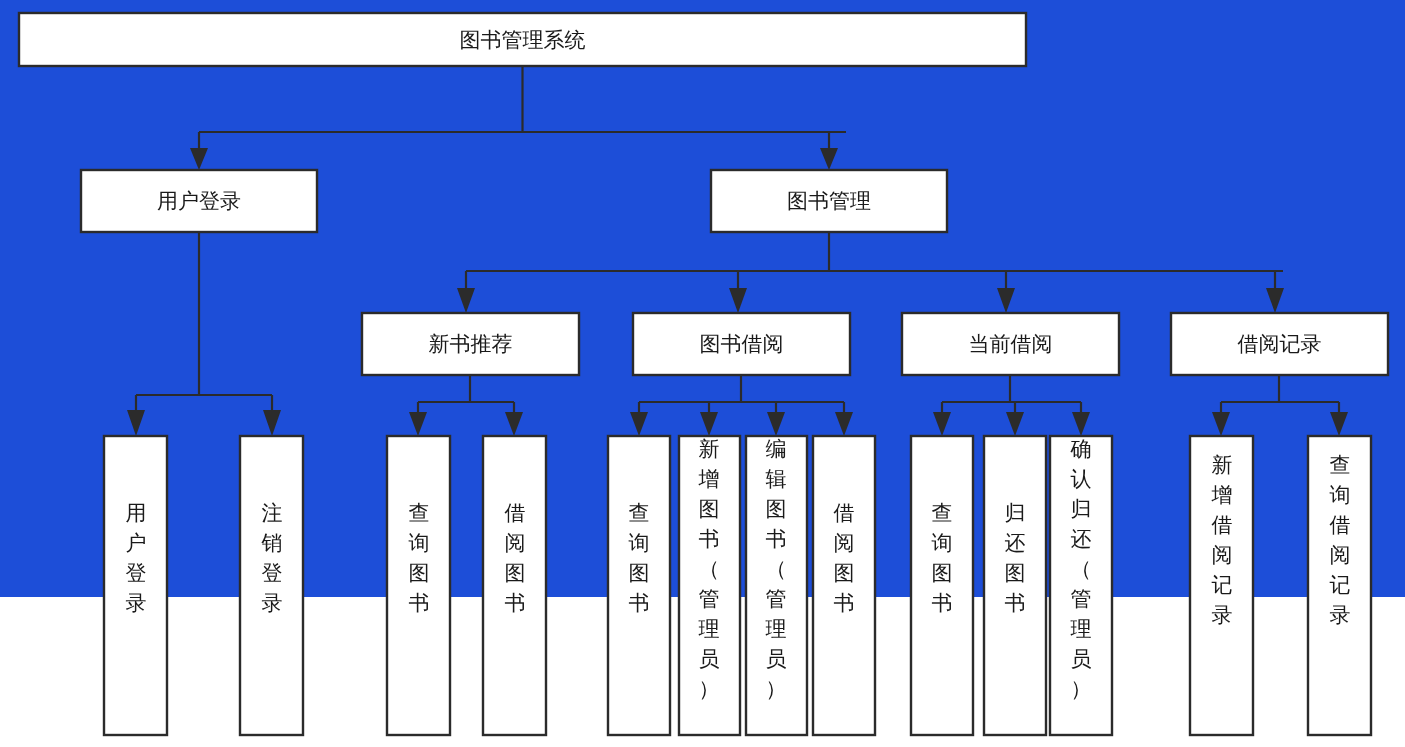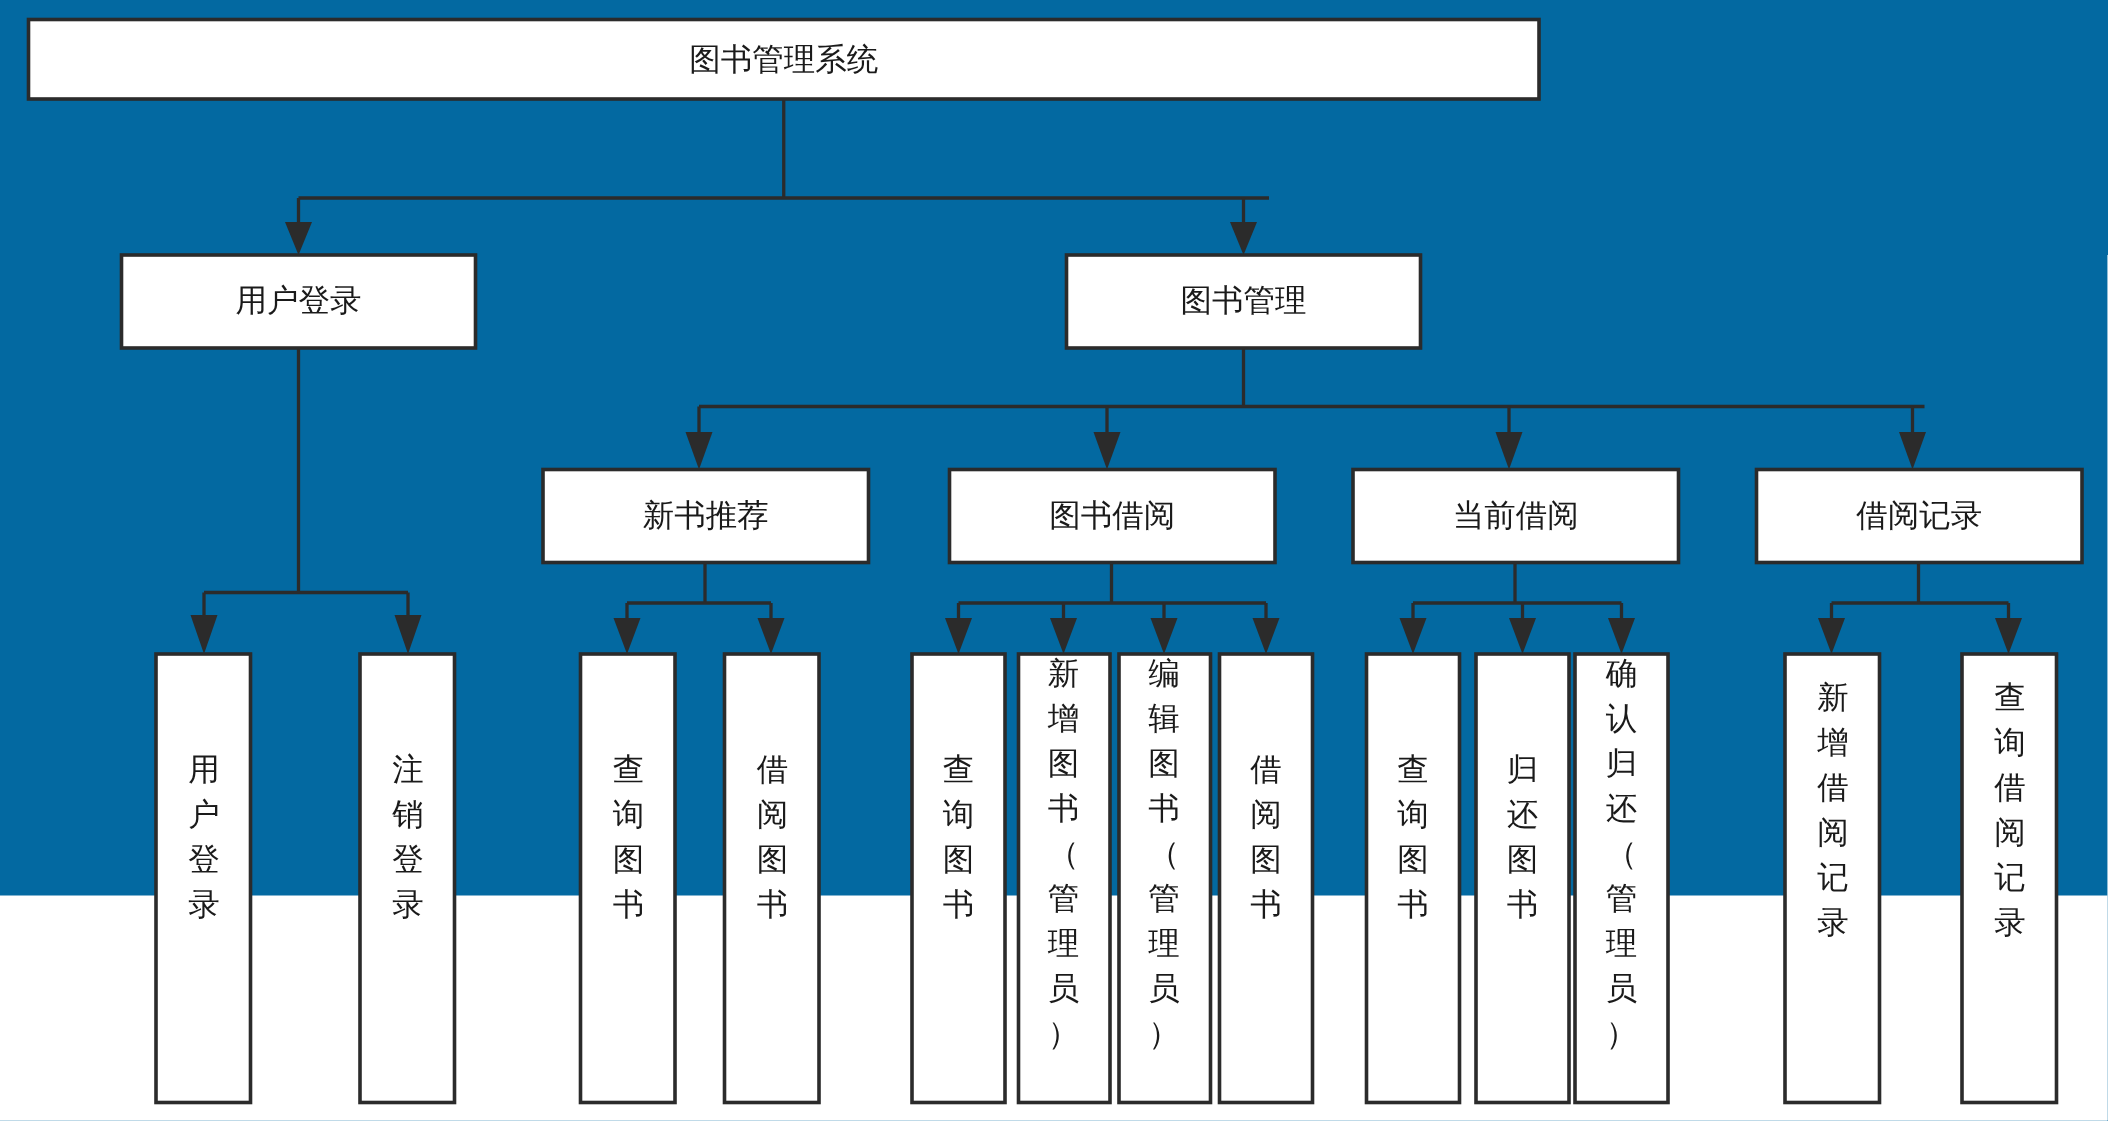--- a/index.html
+++ b/index.html
@@ -10,21 +10,21 @@
   body {
     width: 1405px;
     height: 747px;
     font-family: "Liberation Sans", "DejaVu Sans", sans-serif;
     overflow: hidden;
   }
   #diagram-root {
     position: relative;
     width: 1405px;
     height: 597px;
-    background: #0369a1;
+    background: #1d4ed8;
   }
   svg#diagram-svg {
     position: absolute;
     top: 0;
     left: 0;
     width: 1405px;
     height: 747px;
     display: block;
   }
   .node-box {

